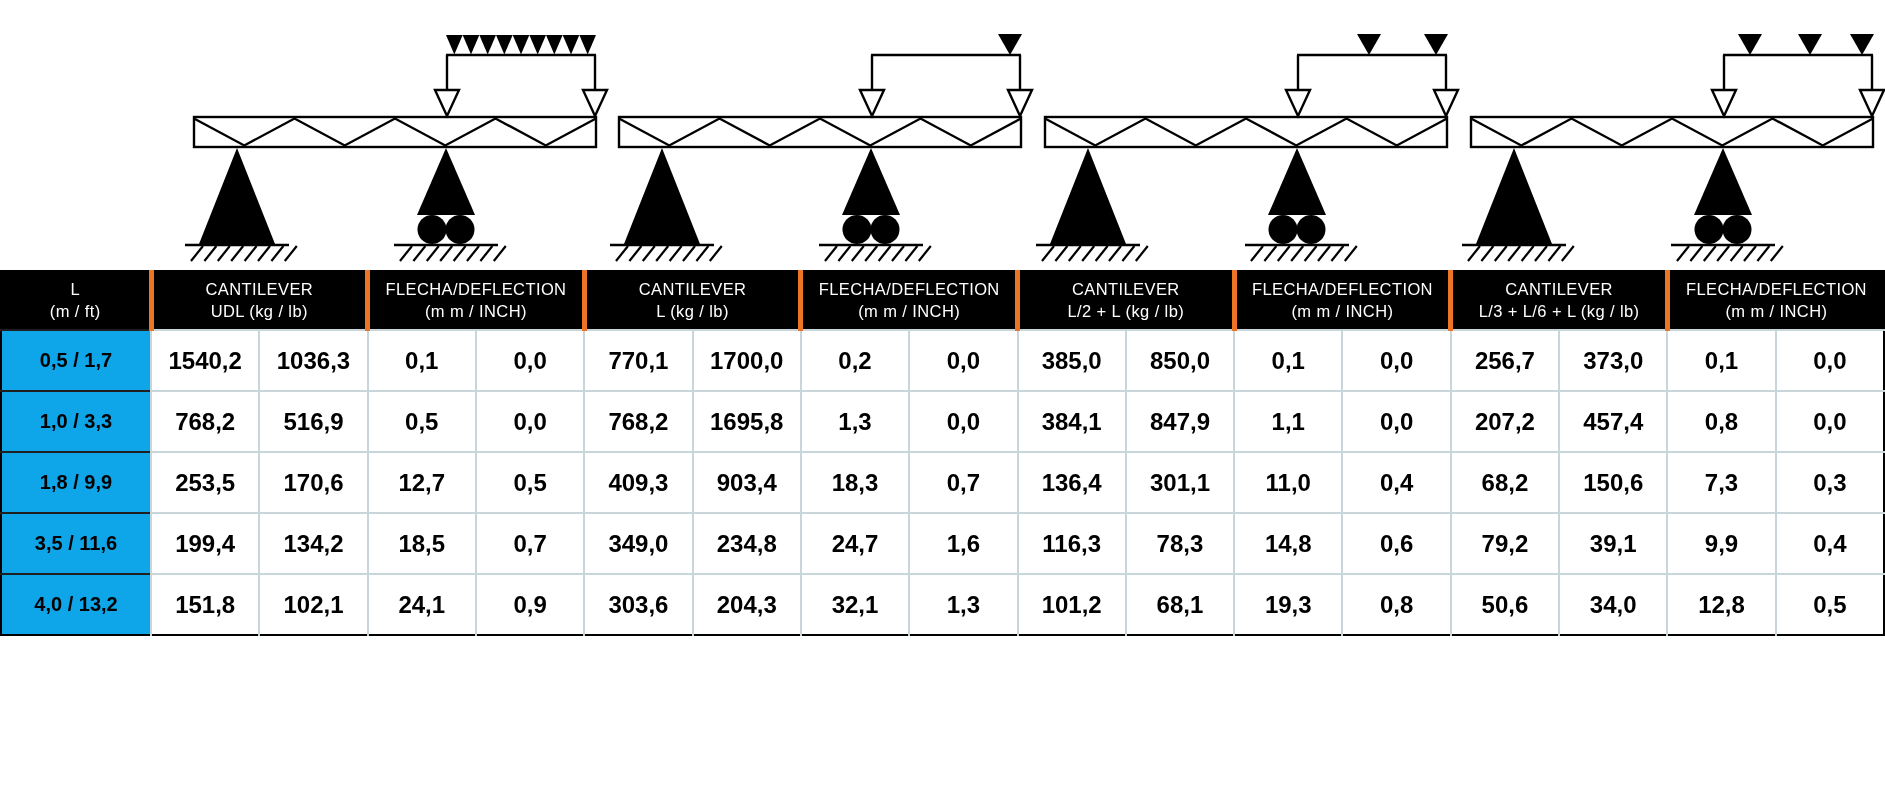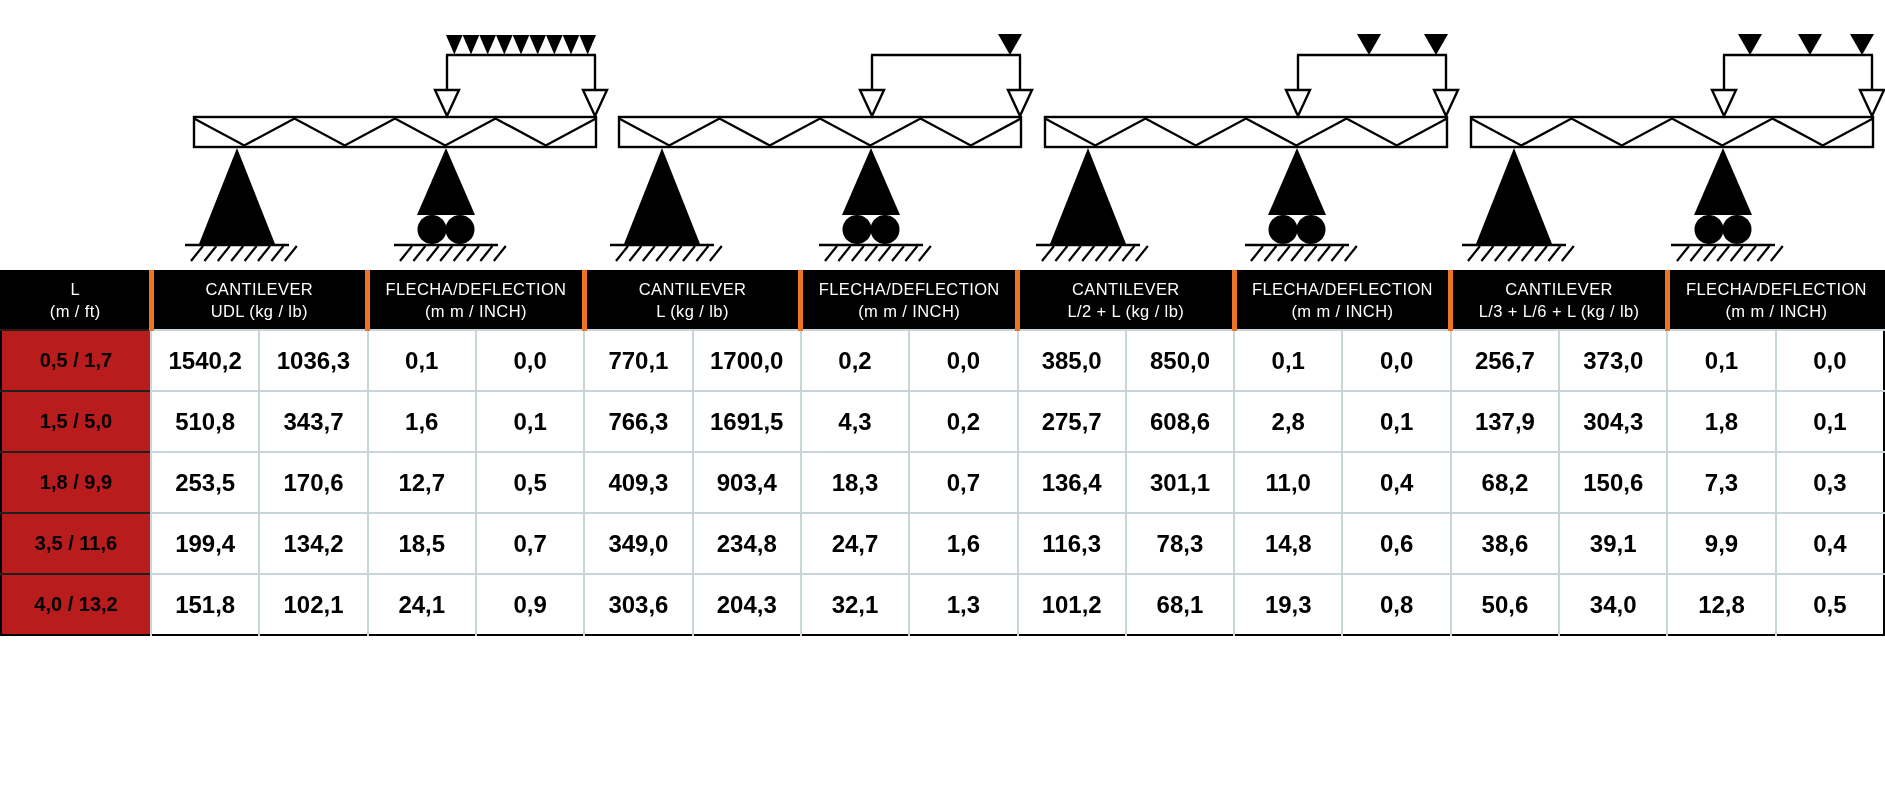--- a/index.html
+++ b/index.html
@@ -8,21 +8,21 @@
   
   .diagram{position:absolute;top:8px;margin:0;width:405px;height:260px;}
   .diagram svg{display:block;overflow:visible;}
   
   table.loads{position:absolute;top:270px;left:0;width:1885px;
               border-collapse:collapse;table-layout:fixed;border:2px solid #000;}
   table.loads th,table.loads td{padding:0;text-align:center;vertical-align:middle;}
   thead th{background:#000;color:#fff;font-weight:400;font-size:16.5px;
            letter-spacing:.4px;height:57px;line-height:1.3;}
   thead th + th{border-left:5px solid #EB7524;}
-  tbody th.rowlabel{background:#b91c1c;font-size:20px;font-weight:600;height:59px;
+  tbody th.rowlabel{background:#0ea5e9;font-size:20px;font-weight:600;height:59px;
            border-top:2px solid #1F1F1F;border-right:2px solid #C9D6D9;}
   tbody td{background:#fff;font-size:24px;font-weight:700;height:59px;
            border-top:2px solid #C9D6D9;border-left:2px solid #C9D6D9;
            font-family:"Liberation Sans",sans-serif;}
 </style>
 </head>
 <body>
 
 <div class="page">
 
@@ -250,37 +250,37 @@
           <td>385,0</td>
           <td>850,0</td>
           <td>0,1</td>
           <td>0,0</td>
           <td>256,7</td>
           <td>373,0</td>
           <td>0,1</td>
           <td>0,0</td>
         </tr>
         <tr>
-          <th class="rowlabel">1,5 / 5,0</th>
-          <td>510,8</td>
-          <td>343,7</td>
-          <td>1,6</td>
-          <td>0,1</td>
-          <td>766,3</td>
-          <td>1691,5</td>
-          <td>4,3</td>
-          <td>0,2</td>
-          <td>275,7</td>
-          <td>608,6</td>
-          <td>2,8</td>
-          <td>0,1</td>
-          <td>137,9</td>
-          <td>304,3</td>
-          <td>1,8</td>
-          <td>0,1</td>
+          <th class="rowlabel">1,0 / 3,3</th>
+          <td>768,2</td>
+          <td>516,9</td>
+          <td>0,5</td>
+          <td>0,0</td>
+          <td>768,2</td>
+          <td>1695,8</td>
+          <td>1,3</td>
+          <td>0,0</td>
+          <td>384,1</td>
+          <td>847,9</td>
+          <td>1,1</td>
+          <td>0,0</td>
+          <td>207,2</td>
+          <td>457,4</td>
+          <td>0,8</td>
+          <td>0,0</td>
         </tr>
         <tr>
           <th class="rowlabel">1,8 / 9,9</th>
           <td>253,5</td>
           <td>170,6</td>
           <td>12,7</td>
           <td>0,5</td>
           <td>409,3</td>
           <td>903,4</td>
           <td>18,3</td>
@@ -301,21 +301,21 @@
           <td>18,5</td>
           <td>0,7</td>
           <td>349,0</td>
           <td>234,8</td>
           <td>24,7</td>
           <td>1,6</td>
           <td>116,3</td>
           <td>78,3</td>
           <td>14,8</td>
           <td>0,6</td>
-          <td>38,6</td>
+          <td>79,2</td>
           <td>39,1</td>
           <td>9,9</td>
           <td>0,4</td>
         </tr>
         <tr>
           <th class="rowlabel">4,0 / 13,2</th>
           <td>151,8</td>
           <td>102,1</td>
           <td>24,1</td>
           <td>0,9</td>

